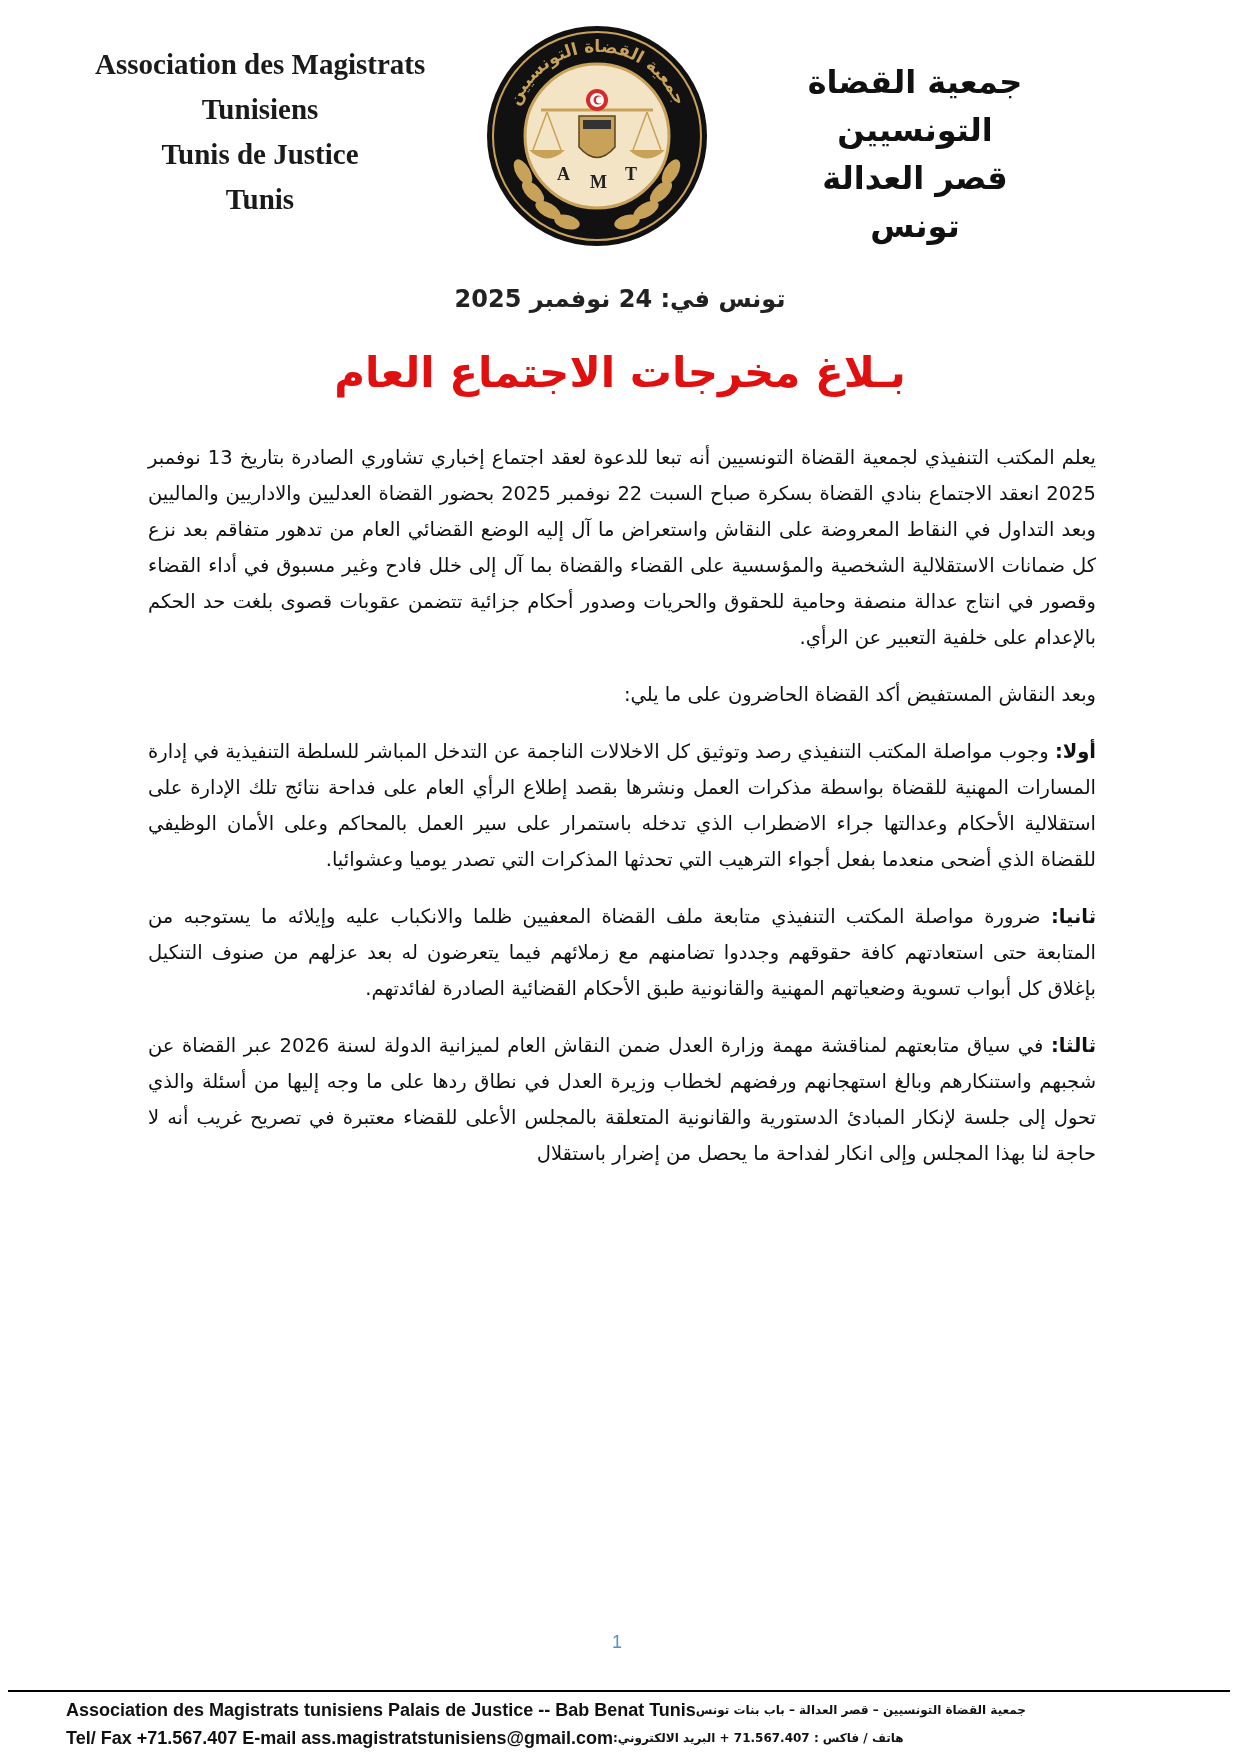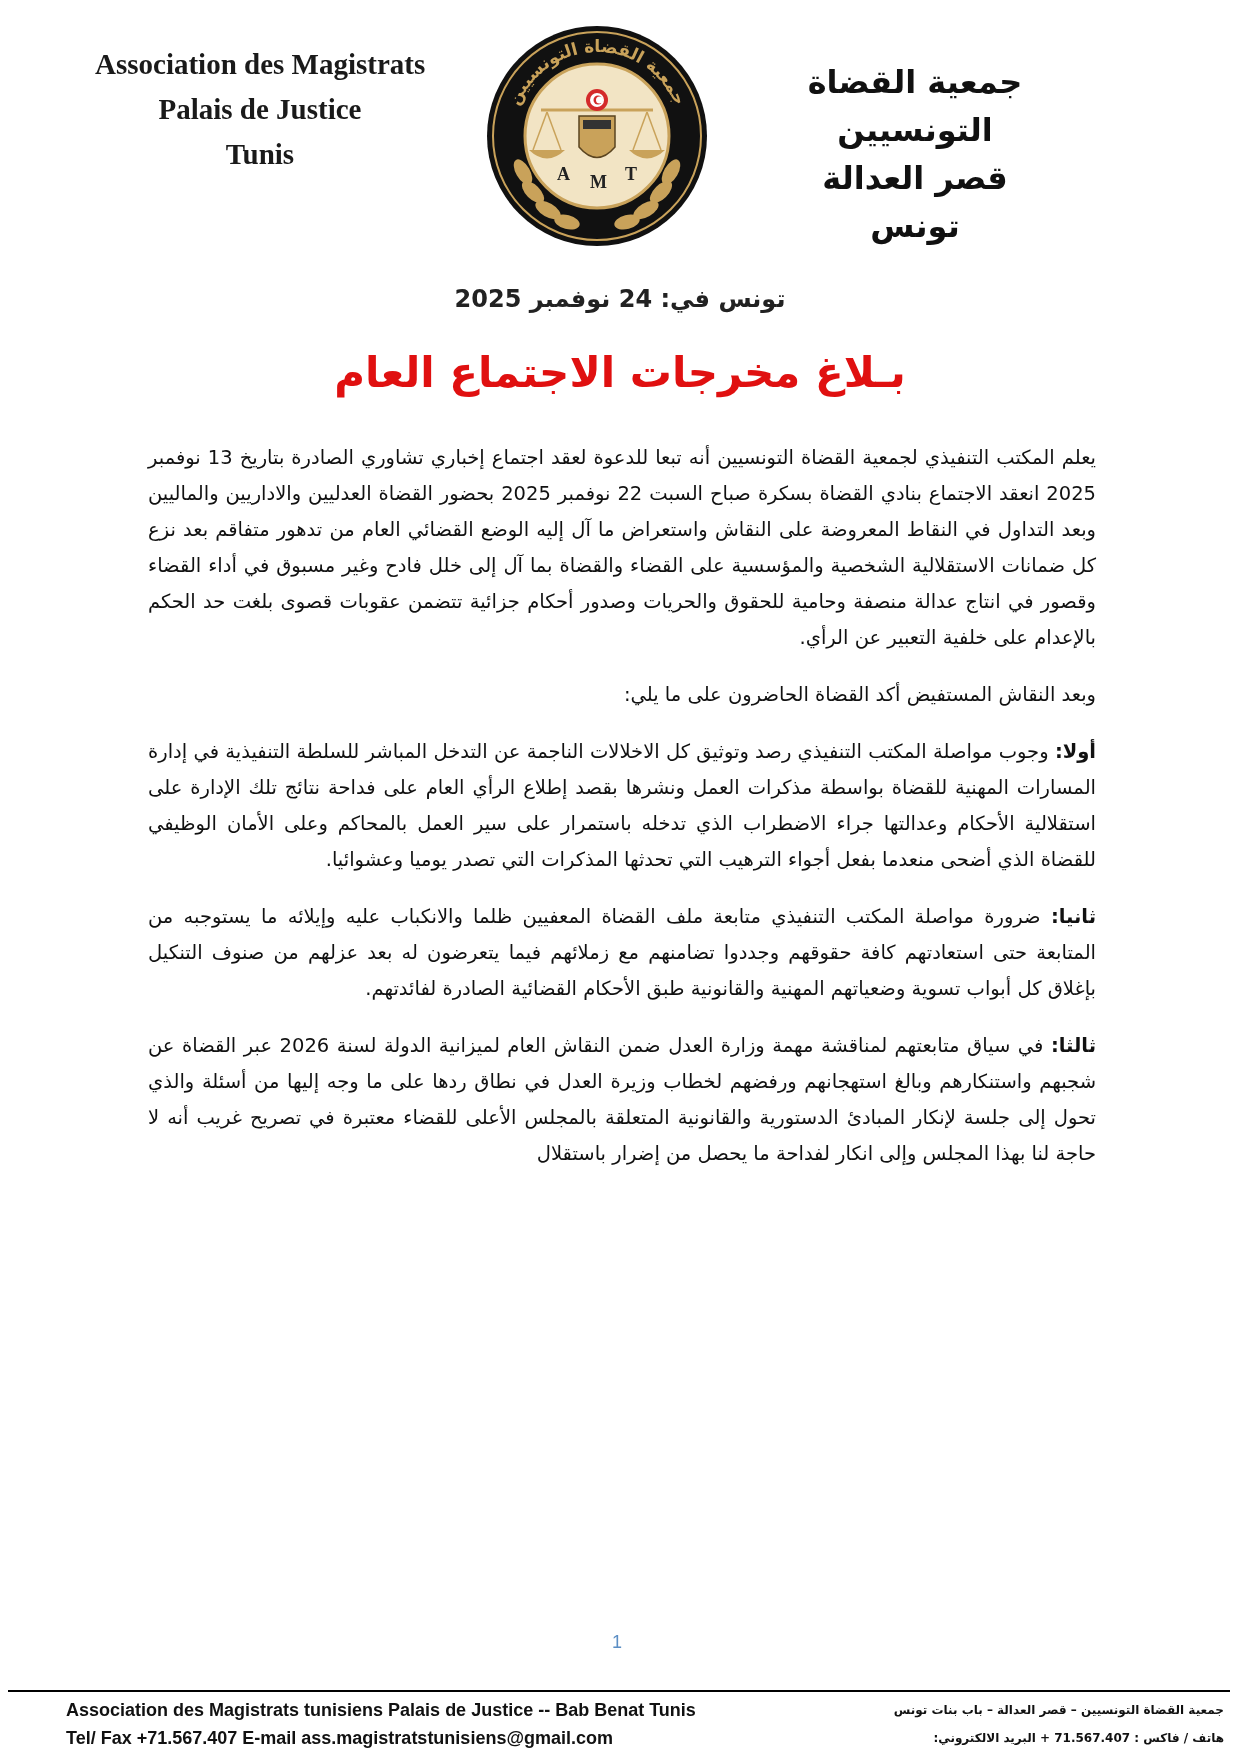--- a/index.html
+++ b/index.html
@@ -30,29 +30,30 @@
   .body-text .lead { font-weight:bold; }
   .page-number {
     position:absolute; left:612px; top:1632px; font-family:"Liberation Sans", sans-serif;
     font-size:18px; color:#5b8ec4;
   }
   .footer-rule { position:absolute; left:8px; top:1690px; width:1222px; height:0; border-top:2px solid #000; }
   .footer {
     position:absolute; left:0; width:1240px; top:1696px; font-family:"Liberation Sans", sans-serif;
     font-weight:bold; font-size:18px; line-height:28px; color:#111;
   }
-  .footer .row { display:flex; justify-content:space-between; padding:0 16px 0 66px; white-space:nowrap; }
+  .footer .row { display:flex; padding:0 32px 0 66px; white-space:nowrap; }
   .footer .ar { direction:rtl; font-family:"DejaVu Sans", sans-serif; font-size:12px; }
 </style>
 </head>
 <body>
 
 <div class="latin-header">
   <div>Association des Magistrats</div>
-  <div>Palais de Justice</div>
+  <div>Tunisiens</div>
+  <div>Tunis de Justice</div>
   <div>Tunis</div>
 </div>
 
 <div class="logo">
   <svg width="228" height="228" viewBox="0 0 228 228">
     <circle cx="114" cy="114" r="110" fill="#111"></circle>
     <circle cx="114" cy="114" r="104" fill="none" stroke="#c9a25a" stroke-width="2"></circle>
     <circle cx="114" cy="114" r="72" fill="#f2e4c4" stroke="#c9a25a" stroke-width="3"></circle>
 
     <g fill="#c9a25a">

